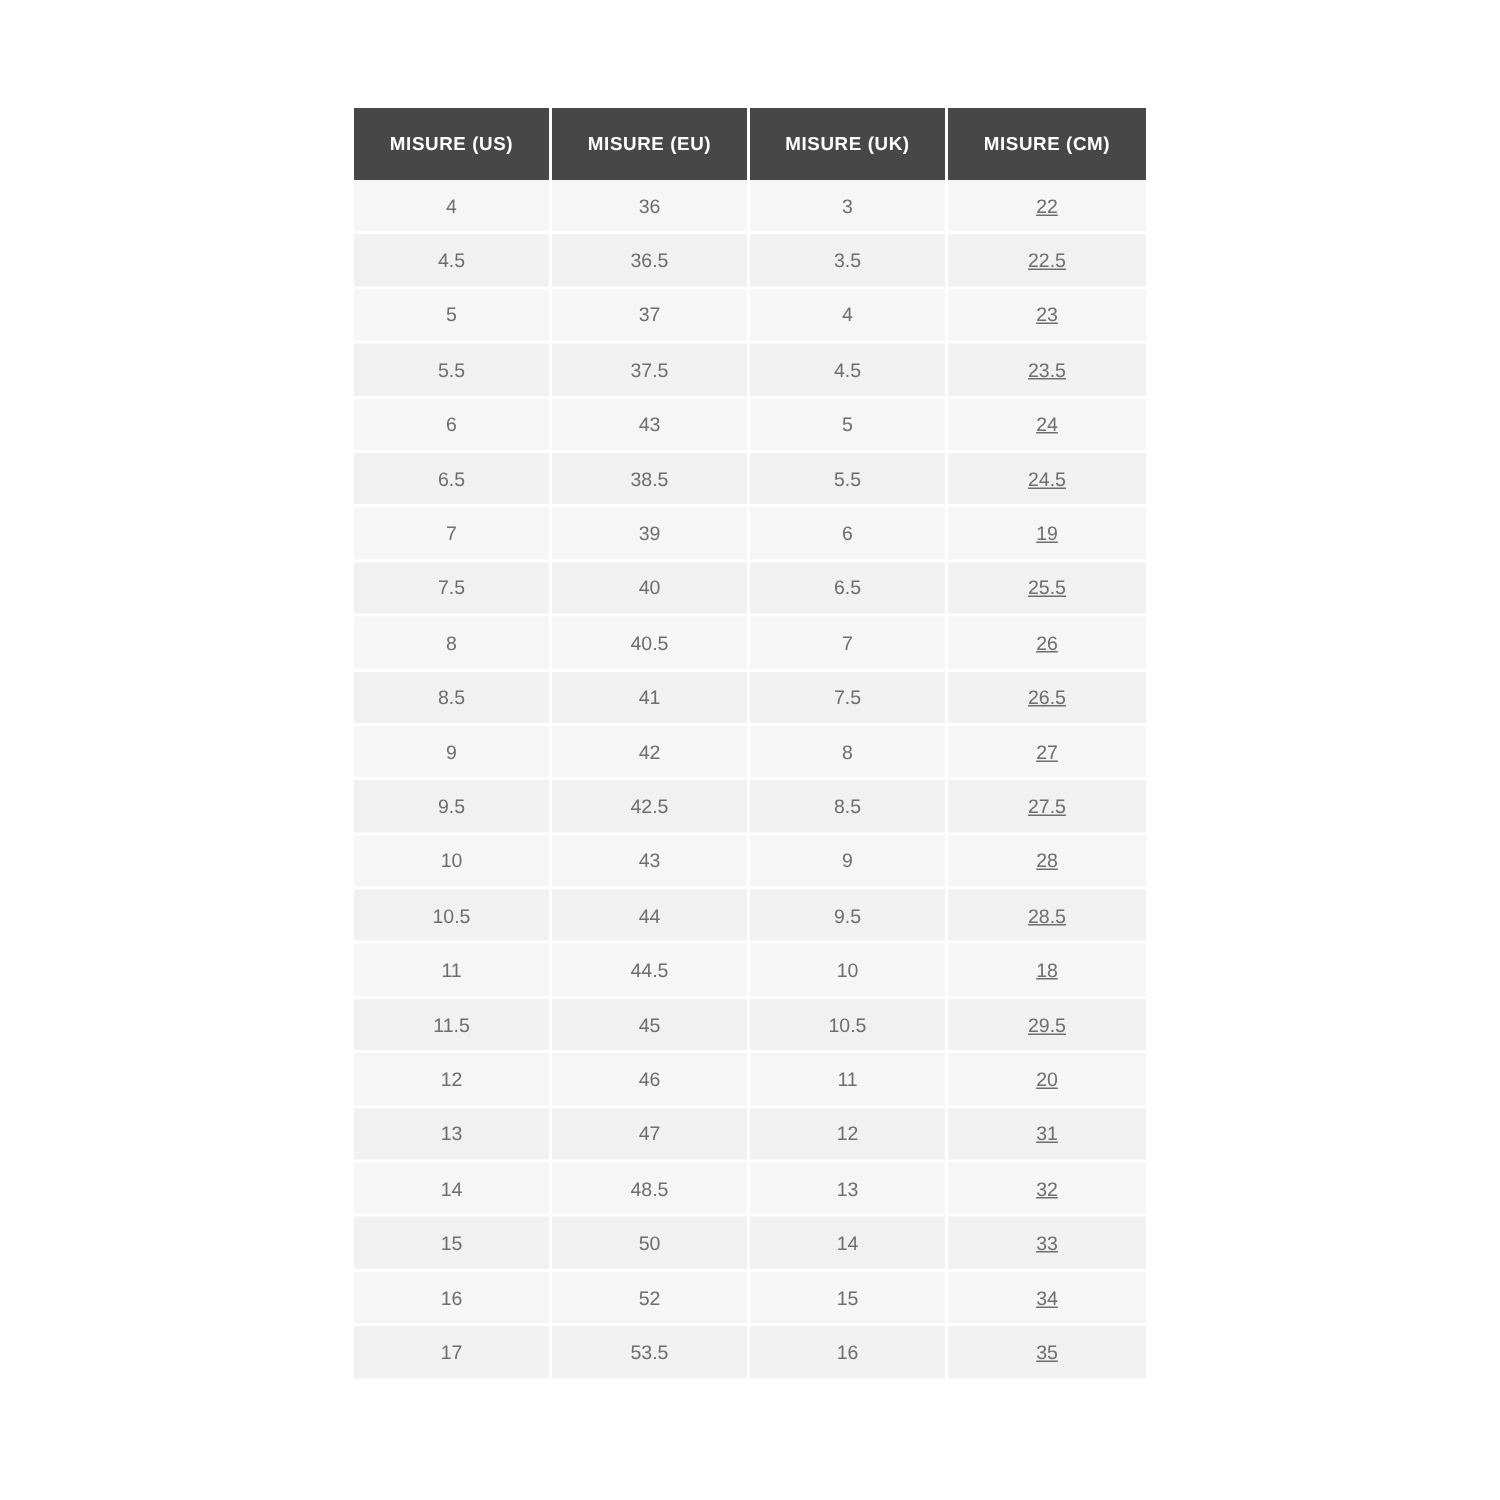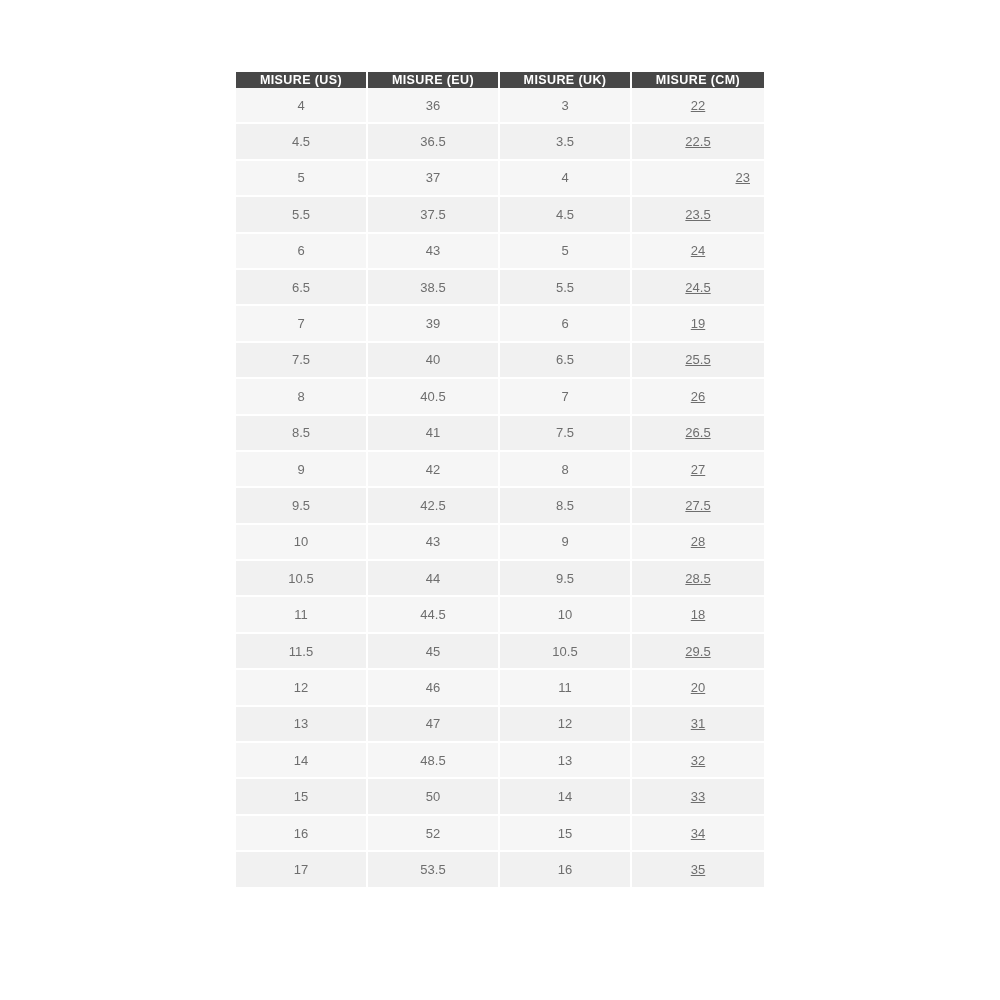--- a/index.html
+++ b/index.html
@@ -39,21 +39,21 @@
   
   #size-chart thead th {
     background: #474747;
     color: #ffffff;
     font-size: 12.5px;
     font-weight: bold;
     letter-spacing: 0.4px;
     text-align: center;
     vertical-align: middle;
     height: 16px;
-    padding: 0;
+    padding: 16px;
     border-right: 2px solid #ffffff;
     white-space: nowrap;
   }
   #size-chart thead th:last-child {
     border-right: none;
   }
 
   
   #size-chart tbody td {
     height: 34.4px;
@@ -77,21 +77,21 @@
   
   #size-chart tbody tr:nth-child(odd) td {
     background: #f6f6f6;
   }
   #size-chart tbody tr:nth-child(even) td {
     background: #f1f1f1;
   }
 
   
   #size-chart tbody td.align-right {
-    text-align: right;
+    text-align: center;
   }
 </style>
 </head>
 <body>
 
 <div id="page">
 
   <table id="size-chart">
     <colgroup>
       <col>

